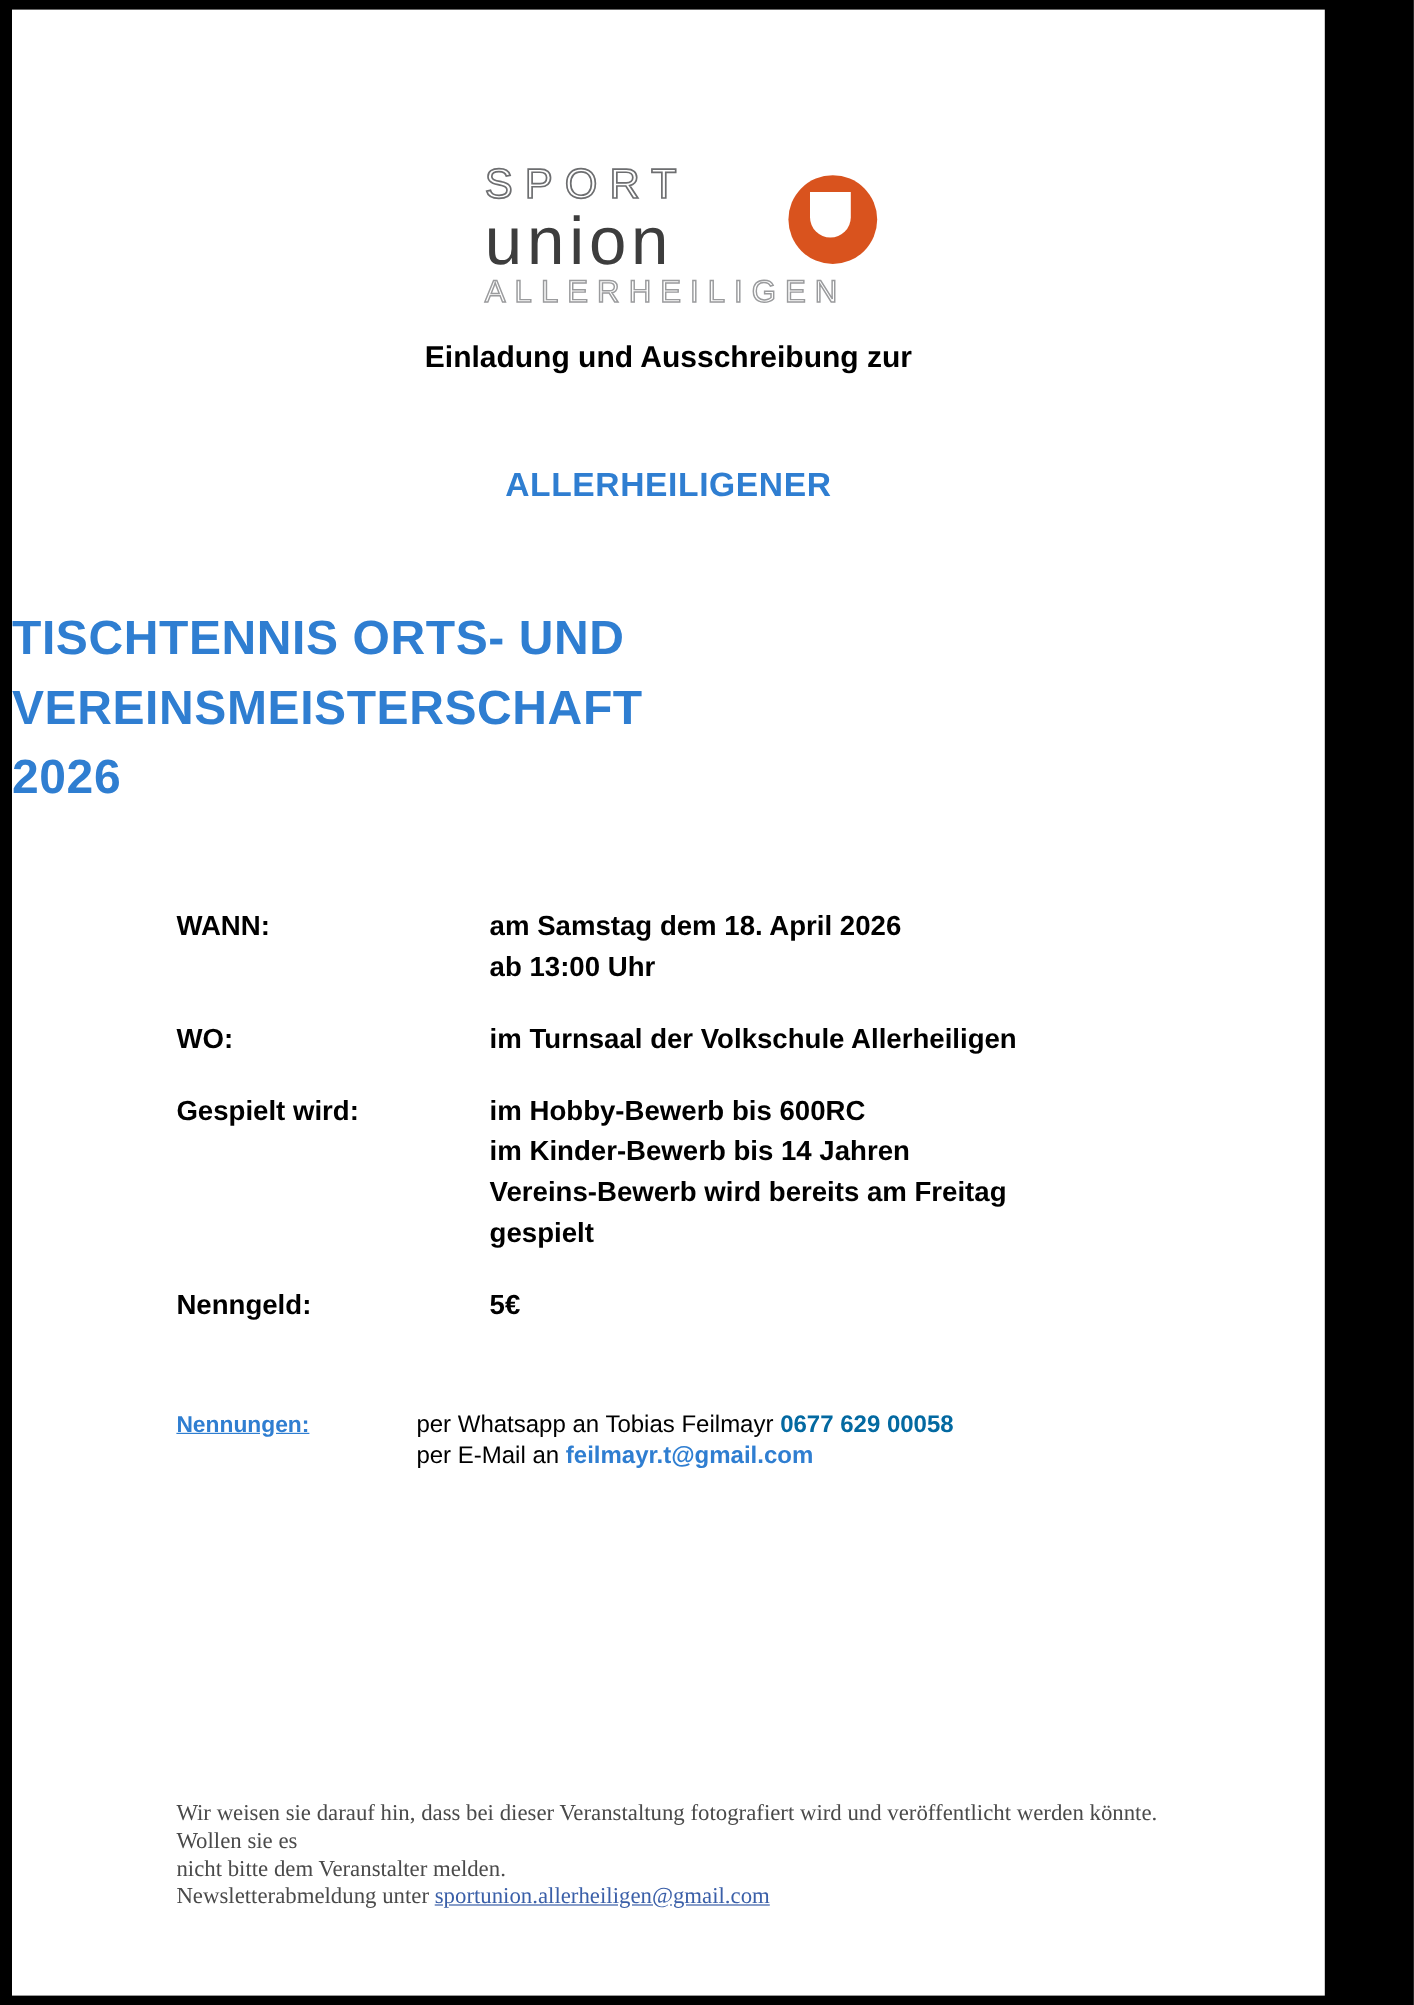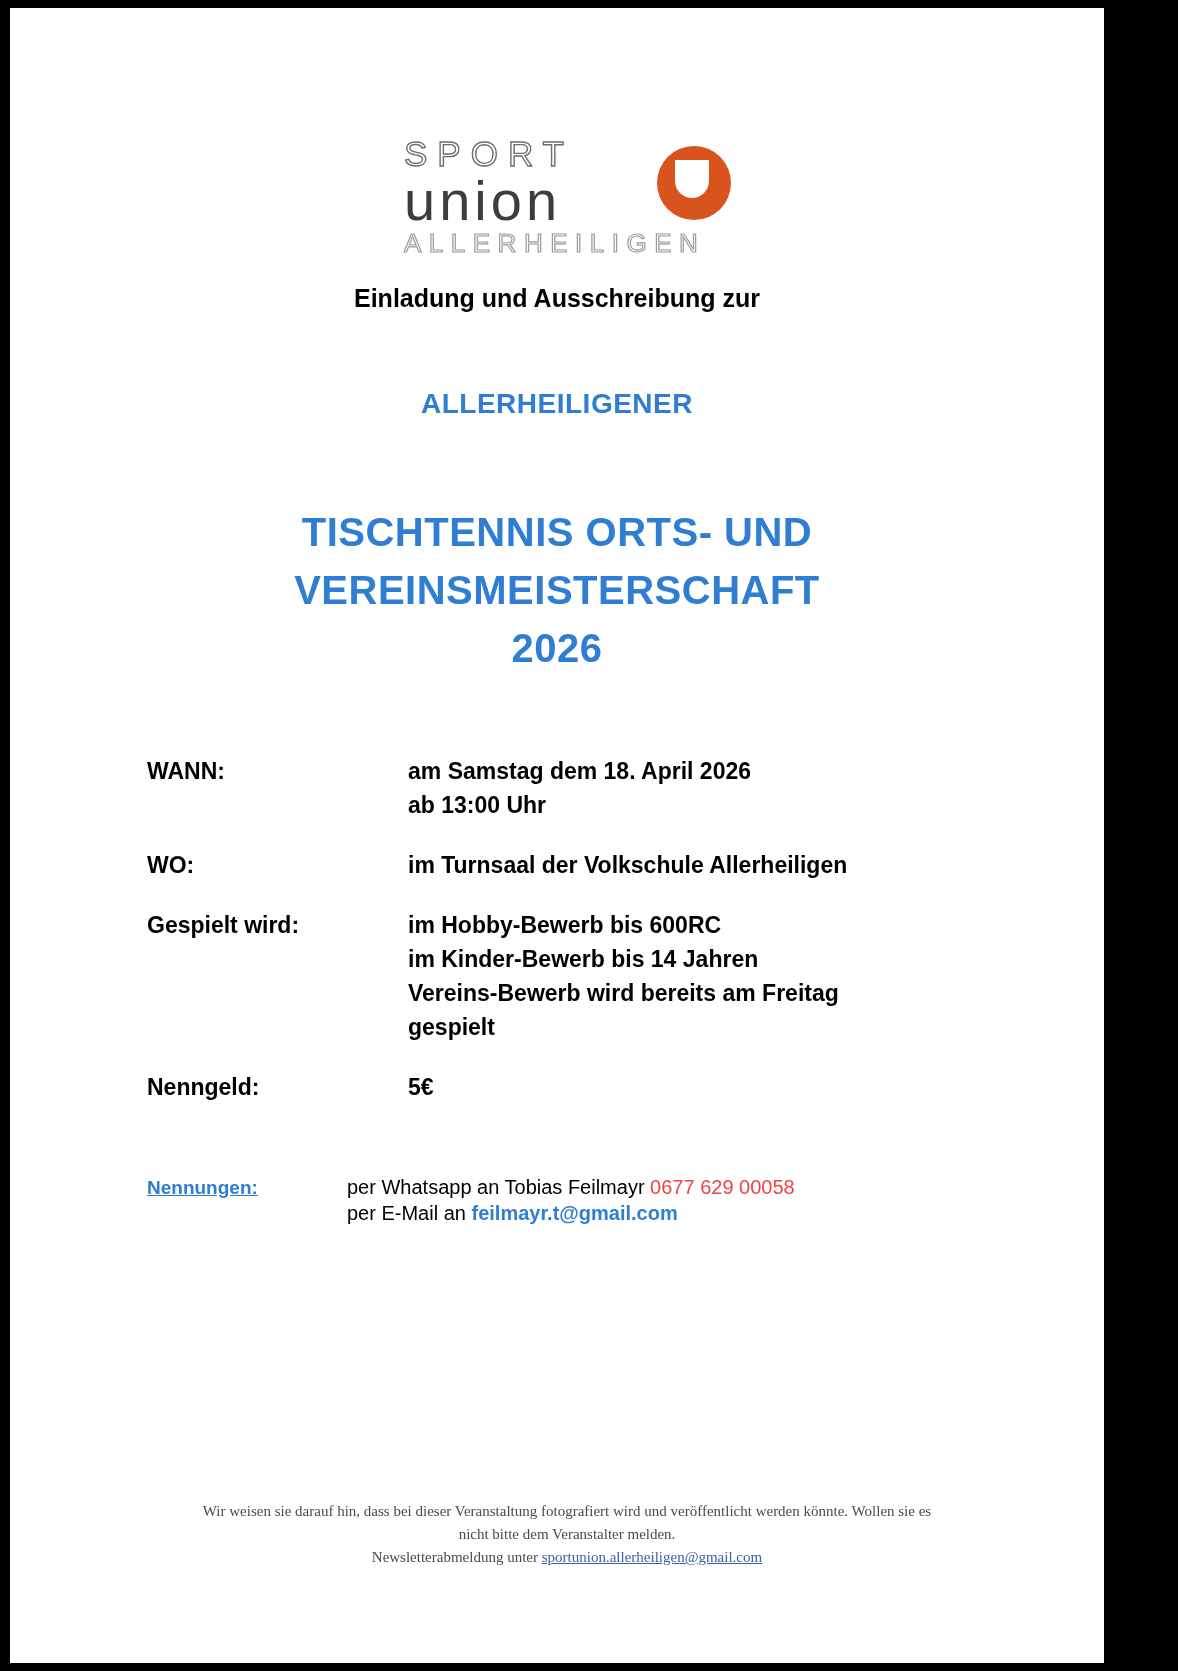--- a/index.html
+++ b/index.html
@@ -106,21 +106,20 @@
     font-size: 28px;
     font-weight: 700;
     color: #2f7ed1;
     letter-spacing: 0.5px;
   }
   .title-2 {
     position: absolute;
     left: 0;
     top: 495px;
     width: 1094px;
-    text-align: center;
     font-size: 40px;
     font-weight: 700;
     color: #2f7ed1;
     line-height: 58px;
     letter-spacing: 0.5px;
   }
 
   
   .details {
     position: absolute;
@@ -167,22 +166,22 @@
     text-decoration: underline;
     padding-top: 3px;
   }
   .nenn-lines {
     font-size: 20px;
     color: #000000;
     line-height: 26px;
     font-weight: 400;
   }
   .nenn-lines .accent {
-    color: #ef4444;
-    font-weight: 400;
+    color: #0369a1;
+    font-weight: 700;
   }
   .nenn-lines .mailaccent {
     color: #2f7ed1;
     font-weight: 700;
   }
 
   
   .notes {
     position: absolute;
     left: 137px;
@@ -200,24 +199,23 @@
     margin-bottom: 0;
   }
 
   
   .footer {
     position: absolute;
     left: 137px;
     top: 1492px;
     width: 840px;
     font-family: "Liberation Serif", serif;
-    font-size: 15px;
+    font-size: 19px;
     color: #4a4a4a;
     line-height: 23px;
-    text-align: center;
   }
   .footer a {
     color: #3a5fa8;
     text-decoration: underline;
   }
 </style>
 </head>
 <body>
 
 <div class="page">

